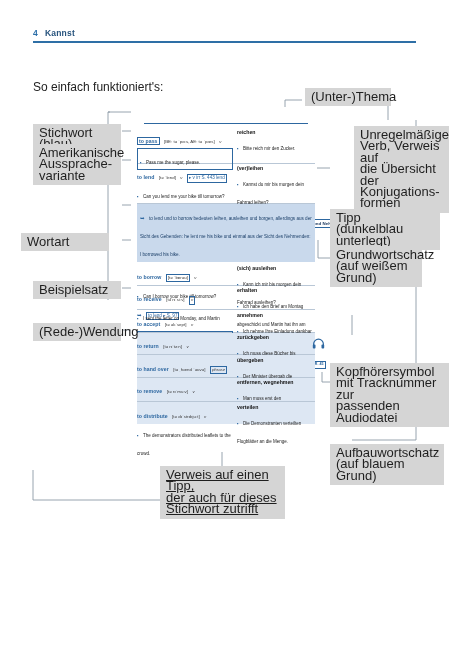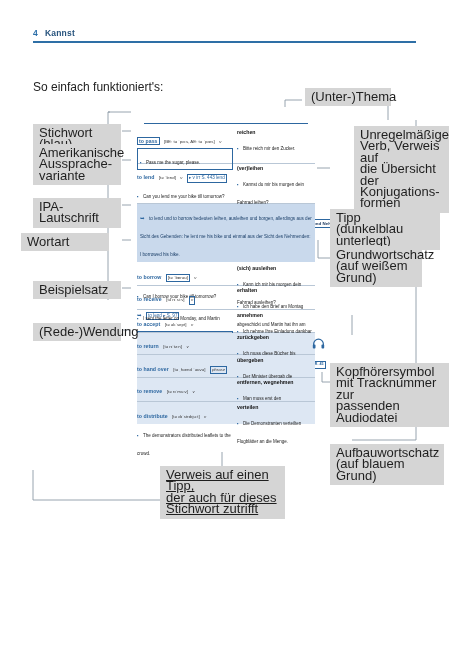--- a/index.html
+++ b/index.html
@@ -297,21 +297,20 @@
   </div>
 
   <div class="lbl" style="left:305px;top:88px;width:86px;">(Unter-)Thema</div>
 
   <div class="lbl" style="left:33px;top:124px;width:88px;">Stichwort (blau)</div>
 
   <div class="lbl" style="left:33px;top:144px;width:88px;white-space:pre-line;">Amerikanische
 Aussprache-
 variante</div>
 
-  <div class="lbl" style="left:33px;top:198px;width:88px;">IPA-Lautschrift</div>
 
   <div class="lbl" style="left:21px;top:233px;width:88px;">Wortart</div>
 
   <div class="lbl" style="left:33px;top:281px;width:88px;">Beispielsatz</div>
 
   <div class="lbl" style="left:33px;top:323px;width:88px;">(Rede-)Wendung</div>
 
   <div class="lbl" style="left:330px;top:126px;width:100px;white-space:pre-line;margin-left:24px;">Unregelmäßiges
 Verb, Verweis auf
 die Übersicht

